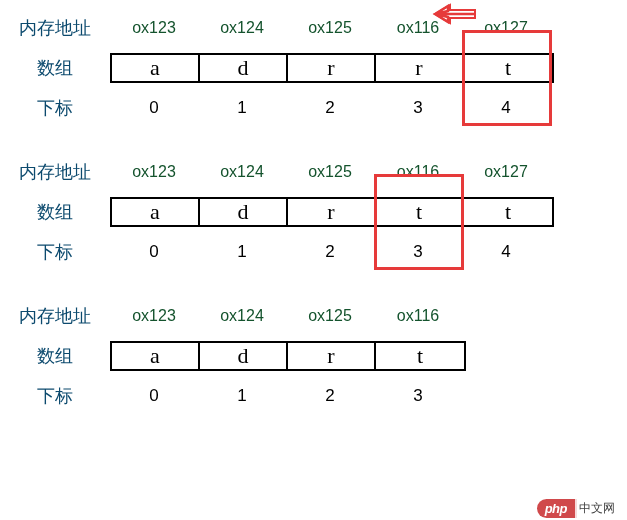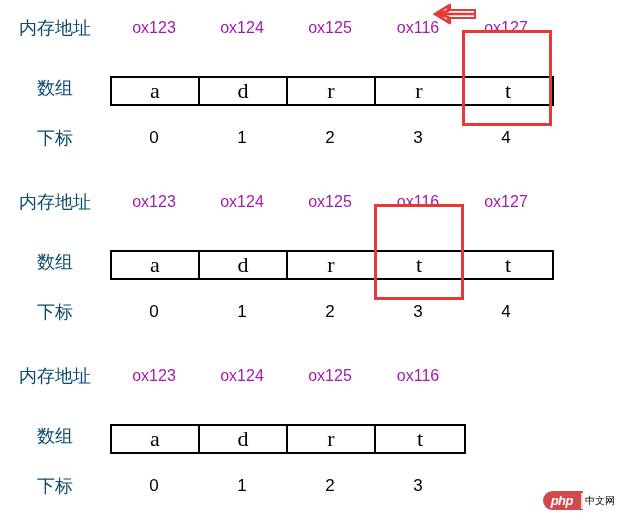--- a/index.html
+++ b/index.html
@@ -29,27 +29,26 @@
     }
     .cells {
       display: flex;
       align-items: center;
     }
     .addr-cell, .idx-cell {
       width: 88px;
       text-align: center;
       font-size: 16px;
     }
-    .addr-cell { color: #a21caf; }
+    .addr-cell { color: #14532d; }
     .idx-cell { color: #000; font-size: 17px; }
     .array-row {
       display: flex;
-      align-items: flex-start;
+      align-items: center;
       height: 44px;
-      margin-top: 30px;
     }
     .array-cells {
       display: flex;
       border: 2px solid #000;
     }
     .array-cell {
       width: 88px;
       display: flex;
       align-items: center;
       justify-content: center;
@@ -66,39 +65,39 @@
       z-index: 5;
     }
     .arrow {
       position: absolute;
       pointer-events: none;
       z-index: 6;
     }
     .watermark {
       position: absolute;
       right: 8px;
-      bottom: 10px;
+      bottom: 2px;
       display: flex;
       align-items: center;
       z-index: 10;
     }
     .watermark-pill {
       background: #d0494b;
       color: #fff;
       font-size: 13px;
       padding: 2px 10px 2px 8px;
       border-radius: 10px 0 0 10px;
       font-style: italic;
       font-weight: bold;
       letter-spacing: -0.5px;
       margin-right: -2px;
     }
     .watermark-text {
-      color: #000000;
-      font-size: 10px;
+      color: #404040;
+      font-size: 12px;
       background: rgba(255,255,255,0.8);
       padding: 1px 4px;
     }
   </style>
 </head>
 <body>
 
 <div class="diagram-block">
   <svg class="arrow" style="left:420px; top:-8px;" width="60" height="24" viewBox="0 0 60 24">
     <path d="M 15 12 L 55 12 M 15 12 L 28 4 L 28 9 L 15 12 L 28 15 L 28 20 Z" fill="none" stroke="#e63a3a" stroke-width="2.5"></path>

